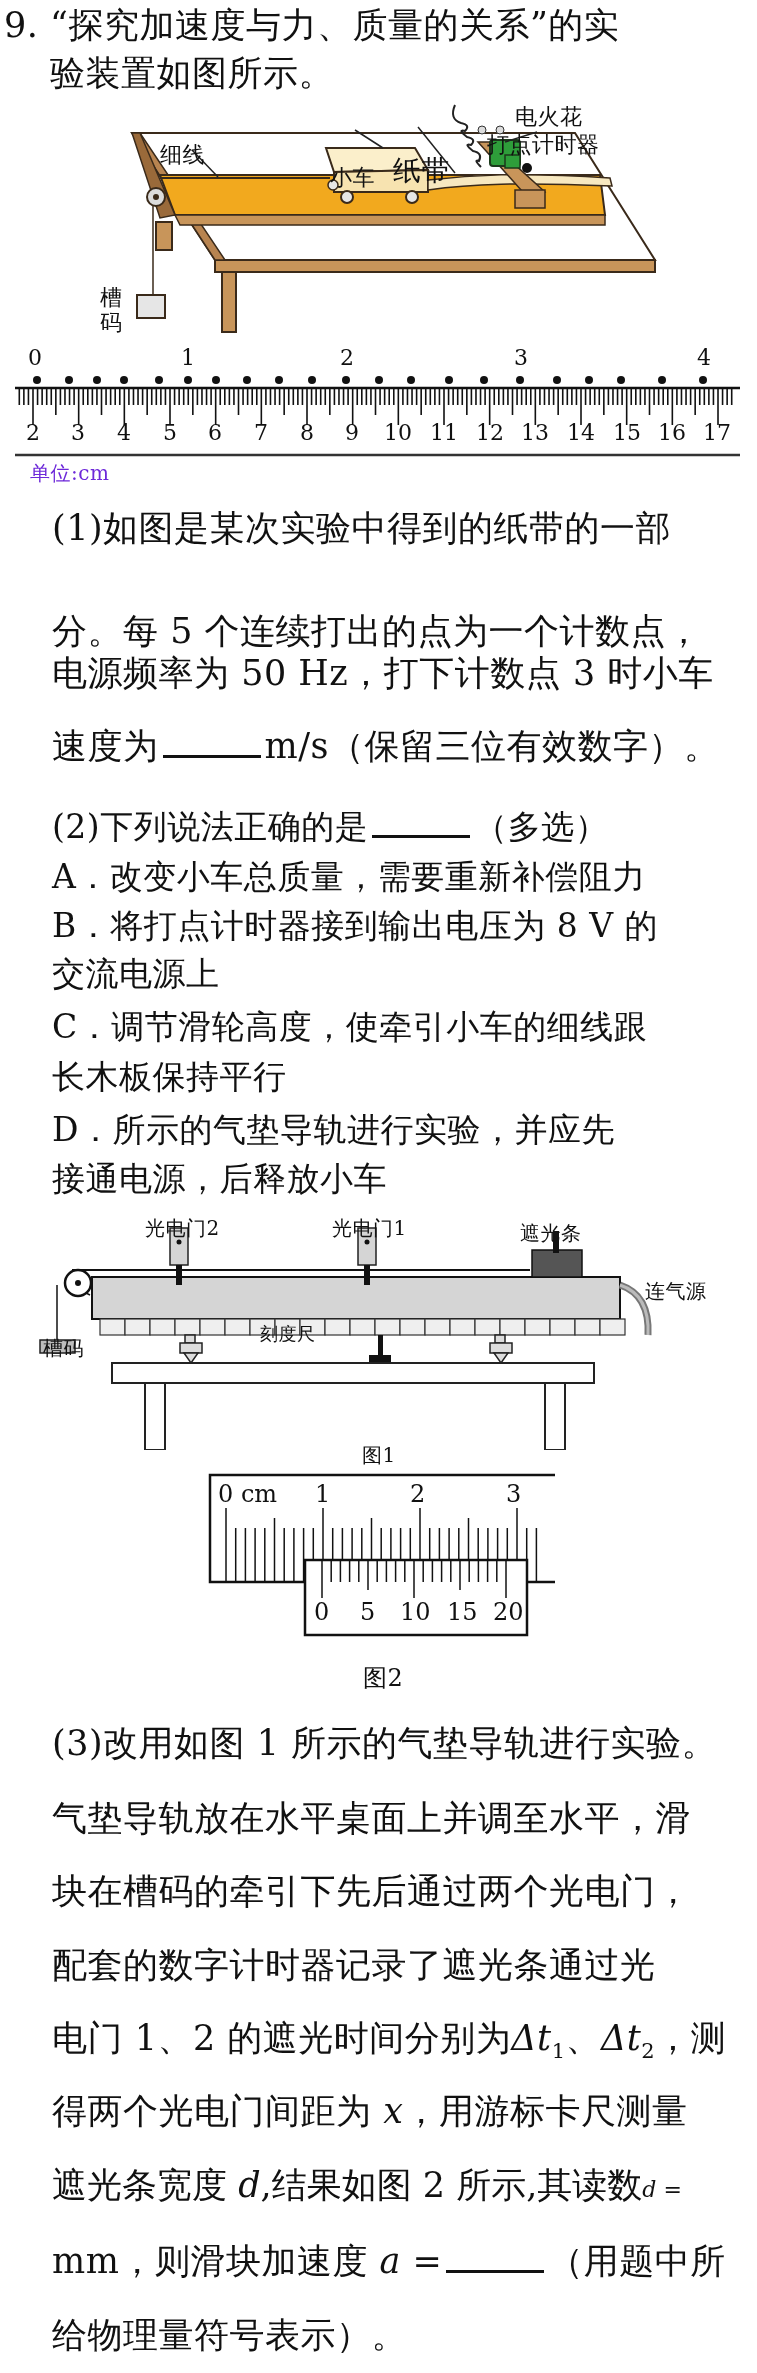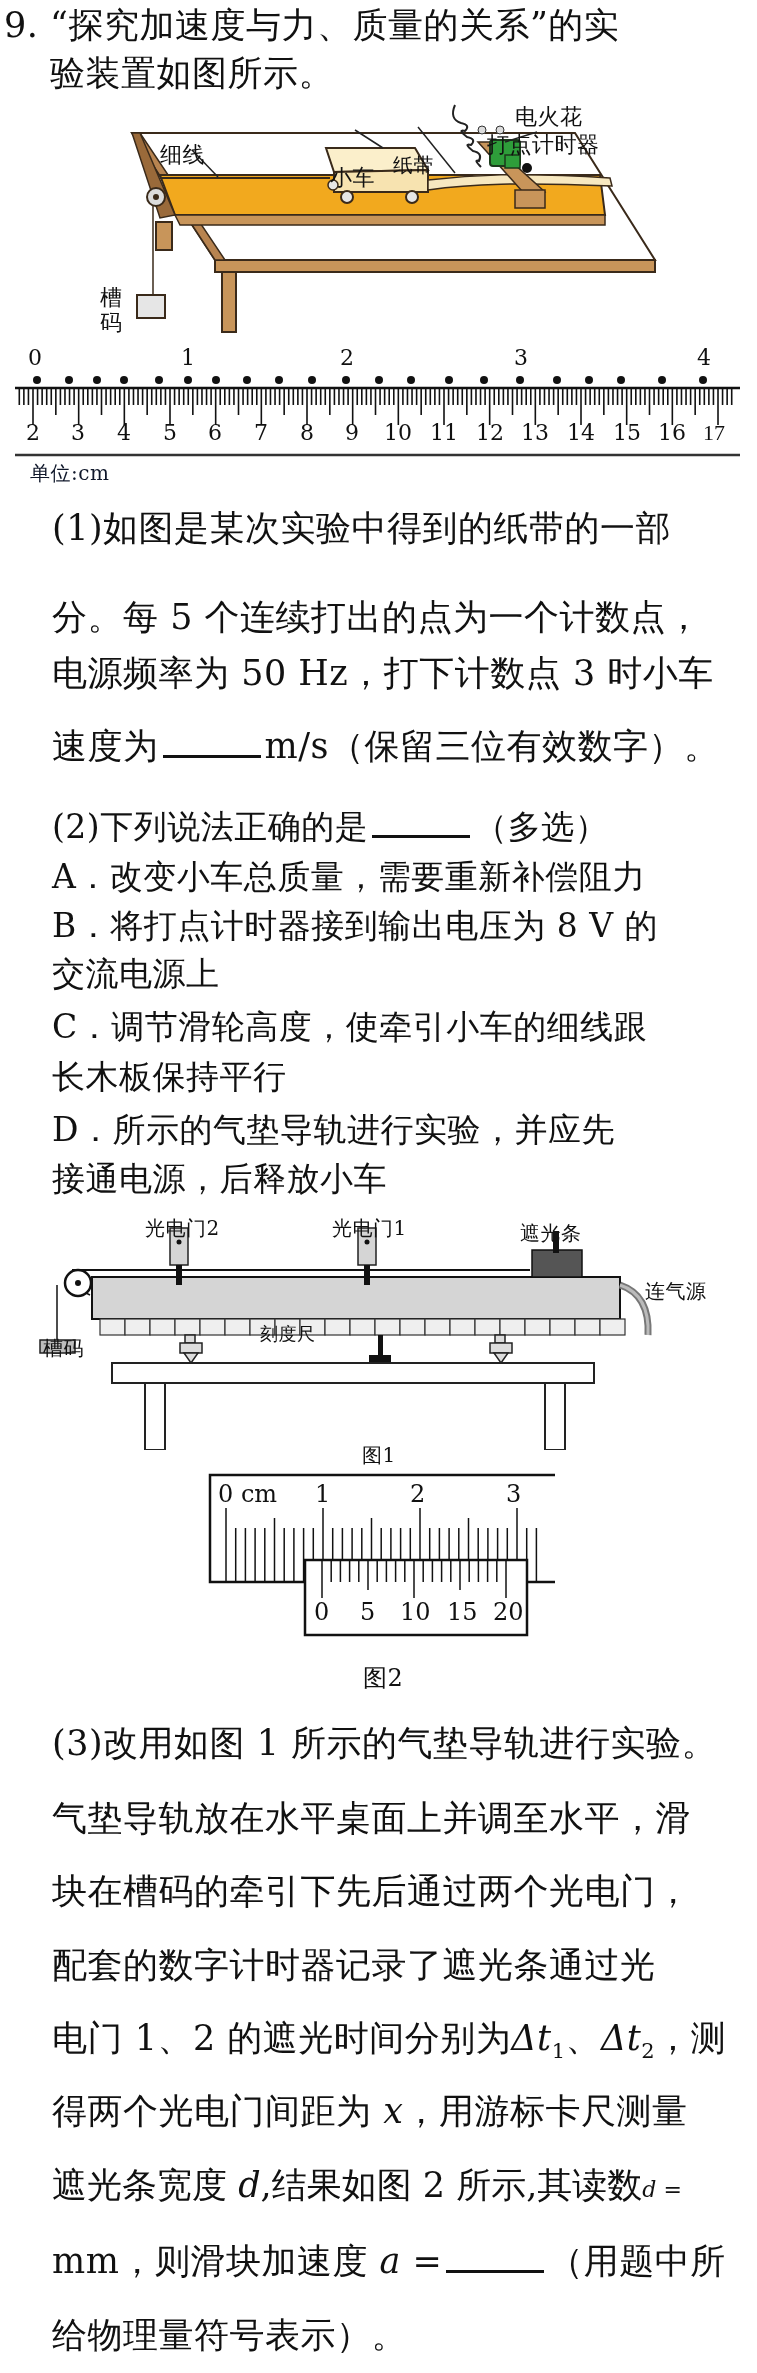--- a/index.html
+++ b/index.html
@@ -64,21 +64,21 @@
   <path d="M455,5 q-6,14 6,18 q10,2 4,8 q-8,-2 2,6 q10,2 4,8 q-8,-2 2,6 q10,2 6,10 q-6,-2 2,6" fill="none" stroke="#222" stroke-width="2"></path>
 
   <line x1="192" y1="50" x2="218" y2="77" stroke="#222" stroke-width="1.5"></line>
   <line x1="355" y1="30" x2="383" y2="48" stroke="#222" stroke-width="1.5"></line>
   <line x1="418" y1="27" x2="455" y2="73" stroke="#222" stroke-width="1.5"></line>
   <line x1="537" y1="32" x2="505" y2="42" stroke="#222" stroke-width="1.5"></line>
 </svg>
 
 <div class="line" style="top:140px;left:160px;font-size:22px;">细线</div>
 <div class="line" style="top:163px;left:330px;font-size:22px;">小车</div>
-<div class="line" style="top:152px;left:393px;font-size:20px;">纸带</div>
+<div class="line" style="top:152px;left:393px;font-size:28px;">纸带</div>
 <div class="line" style="top:102px;left:515px;font-size:22px;">电火花</div>
 <div class="line" style="top:130px;left:487px;font-size:22px;">打点计时器</div>
 <div class="line" style="top:283px;left:100px;font-size:22px;">槽</div>
 <div class="line" style="top:308px;left:100px;font-size:22px;">码</div>
 
 <svg style="top:345px;" width="757" height="115" viewBox="0 0 757 115">
 
   <g fill="#111">
     <circle cx="37" cy="35" r="4"></circle>
       <circle cx="69" cy="35" r="4"></circle>
@@ -283,26 +283,26 @@
   <span style="position:absolute;left:254px;">7</span>
   <span style="position:absolute;left:300px;">8</span>
   <span style="position:absolute;left:345px;">9</span>
   <span style="position:absolute;left:384px;">10</span>
   <span style="position:absolute;left:430px;">11</span>
   <span style="position:absolute;left:476px;">12</span>
   <span style="position:absolute;left:521px;">13</span>
   <span style="position:absolute;left:567px;">14</span>
   <span style="position:absolute;left:613px;">15</span>
   <span style="position:absolute;left:658px;">16</span>
-  <span style="position:absolute;left:703px;font-family:Liberation Serif, serif;">17</span>
-</div>
-<div class="line" style="top:460px;left:30px;font-size:20px;color:#0f172a;">单位:cm</div>
+  <span style="position:absolute;left:703px;">17</span>
+</div>
+<div class="line" style="top:460px;left:30px;font-size:20px;color:#6d28d9;">单位:cm</div>
 
 <div class="line ind" style="top:505px;">(1)如图是某次实验中得到的纸带的一部</div>
-<div class="line ind" style="top:594px;">分。每 5 个连续打出的点为一个计数点，</div>
+<div class="line ind" style="top:608px;">分。每 5 个连续打出的点为一个计数点，</div>
 <div class="line ind" style="top:650px;">电源频率为 50 Hz，打下计数点 3 时小车</div>
 <div class="line ind" style="top:723px;">
   <span>速度为</span><span class="blank"></span><span>m/s（保留三位有效数字）。</span>
 </div>
 
 <div class="line ind small" style="top:805px;">
   <span>(2)下列说法正确的是</span><span class="blank"></span><span>（多选）</span>
 </div>
 <div class="line ind small" style="top:855px;">
   <span>A．</span><span>改变小车总质量，需要重新补偿阻力</span>

